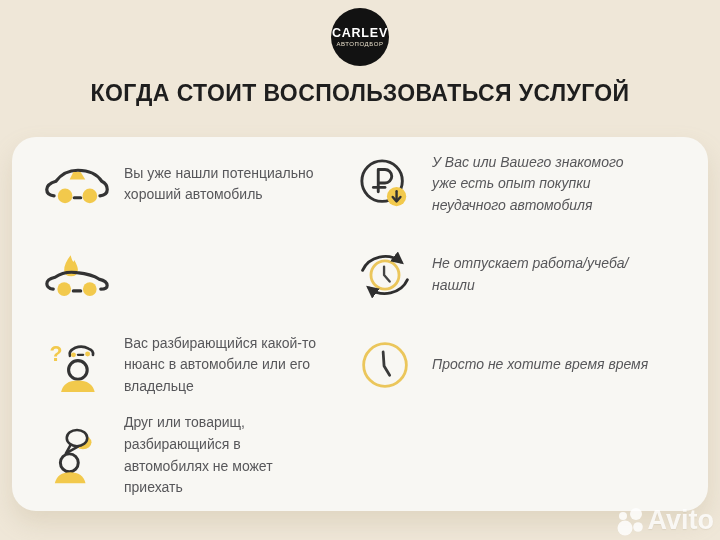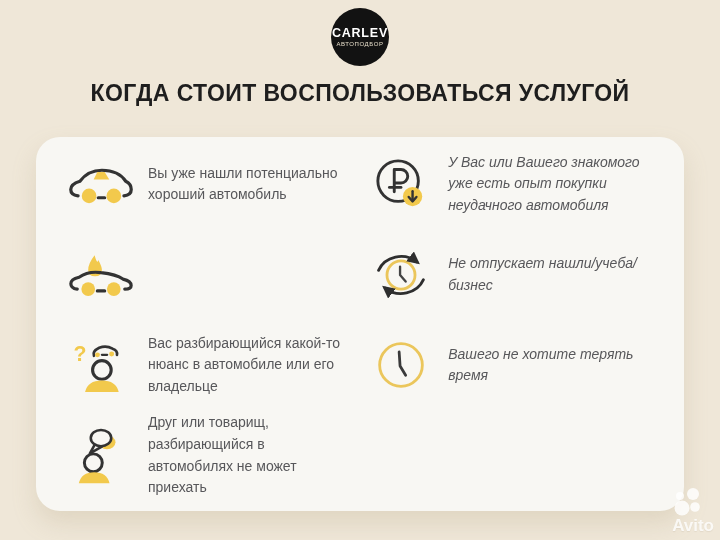--- a/index.html
+++ b/index.html
@@ -23,21 +23,21 @@
   }
   .page-title {
     margin-top: 14px;
     text-align: center;
     font-size: 23px;
     font-weight: bold;
     letter-spacing: 0.4px;
     color: #1E1E1E;
   }
   .card {
-    margin: 30px 36px 0;
+    margin: 30px 12px 0;
     height: 374px;
     background: #F8F7F3;
     border-radius: 24px;
     box-shadow: 0 12px 24px rgba(170, 150, 115, 0.22);
     display: flex;
     padding: 2px 26px 10px;
   }
   .col { display: grid; grid-template-rows: repeat(4, 1fr); height: 100%; }
   .col-left  { width: 292px; margin-right: 16px; }
   .col-right { width: 304px; }
@@ -51,26 +51,25 @@
     font-size: 14px;
     line-height: 1.55;
     color: #57575A;
   }
   .col-left  .item-text { max-width: 200px; }
   .col-right .item-text { max-width: 218px; font-style: italic; }
   svg text { font-family: "Liberation Sans", "DejaVu Sans", sans-serif; }
   .watermark {
     position: absolute;
     right: 6px; bottom: 4px;
-    display: flex; align-items: flex-start;
+    display: flex; align-items: flex-end;
     color: rgba(255,255,255,0.82);
     font-weight: bold;
-    font-size: 17px;
+    font-size: 27px;
     text-shadow: 0 1px 1px rgba(120,100,70,0.10);
-    flex-direction: column;
   }
   .watermark svg { margin-right: 3px; }
 </style>
 </head>
 <body>
 
 <div class="logo-circle">
   <div class="logo-brand">CARLEV</div>
   <div class="logo-tagline">АВТОПОДБОР</div>
 </div>
@@ -159,32 +158,32 @@
             <marker id="ah1" viewBox="0 0 10 10" refX="7" refY="5" markerWidth="4.5" markerHeight="4.5" orient="auto-start-reverse">
               <path d="M0 0 L10 5 L0 10 Z" fill="#2e2e2e"></path>
             </marker>
           </defs>
           <circle cx="32" cy="31" r="15" fill="none" stroke="#EBC65B" stroke-width="3"></circle>
           <path d="M31 22 L31 31 L37 38" fill="none" stroke="#444444" stroke-width="2.5" stroke-linecap="round" stroke-linejoin="round"></path>
           <path d="M8 26 A26 24 0 0 1 49 17" fill="none" stroke="#2e2e2e" stroke-width="3" stroke-linecap="round" marker-end="url(#ah1)"></path>
           <path d="M56 36 A26 24 0 0 1 15 45" fill="none" stroke="#2e2e2e" stroke-width="3" stroke-linecap="round" marker-end="url(#ah1)"></path>
         </svg>
       </div>
-      <p class="item-text">Не отпускает нашли/учеба/бизнес</p>
+      <p class="item-text">Не отпускает работа/учеба/нашли</p>
     </div>
 
 
     <div class="item">
       <div class="icon-box">
         <svg viewBox="0 0 56 56" width="52" height="52">
           <circle cx="28" cy="28" r="23" fill="none" stroke="#EBC65B" stroke-width="3"></circle>
           <path d="M26 14 L27 29 L33 39" fill="none" stroke="#3a3a3a" stroke-width="3" stroke-linecap="round" stroke-linejoin="round"></path>
         </svg>
       </div>
-      <p class="item-text">Вашего не хотите терять время</p>
+      <p class="item-text">Просто не хотите время время</p>
     </div>
 
   </div>
 </div>
 
 <div class="watermark">
   <svg viewBox="0 0 30 30" width="30" height="30">
     <circle cx="8" cy="10" r="4" fill="rgba(255,255,255,0.82)"></circle>
     <circle cx="10" cy="22" r="7.5" fill="rgba(255,255,255,0.82)"></circle>
     <circle cx="21" cy="8" r="6" fill="rgba(255,255,255,0.82)"></circle>

